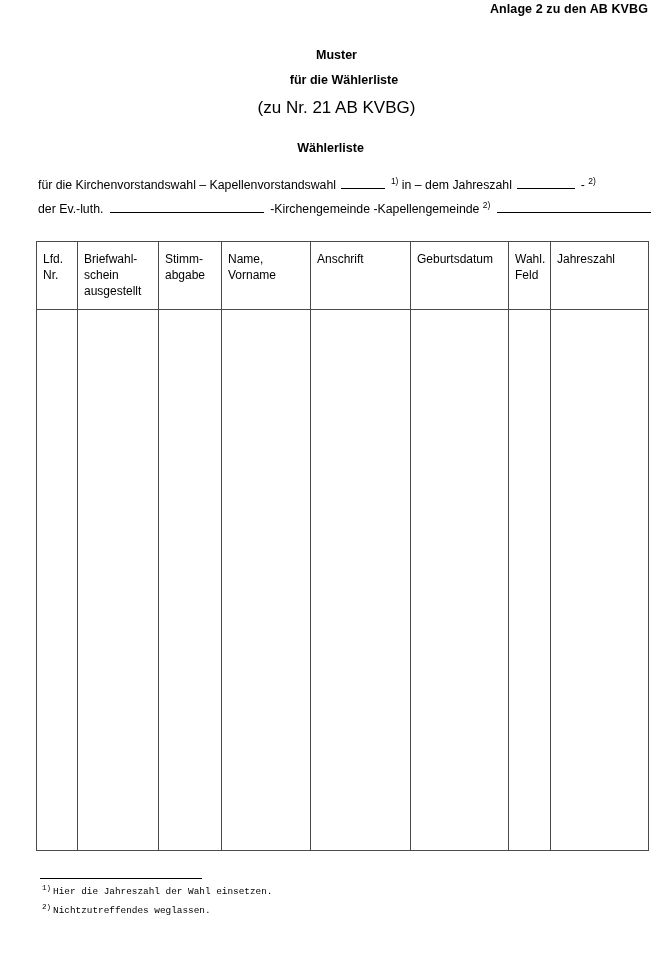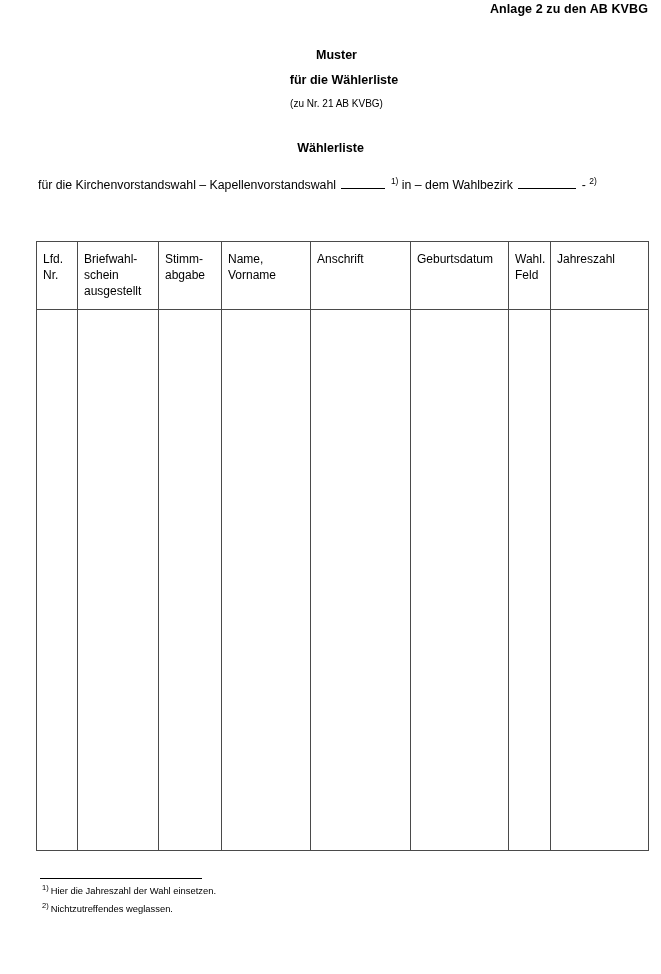--- a/index.html
+++ b/index.html
@@ -45,21 +45,21 @@
     margin-bottom: 11px;
     padding-left: 12px;
   }
   .title-fuer {
     font-size: 12.5px;
     font-weight: bold;
     margin-bottom: 11px;
     padding-left: 27px;
   }
   .title-zu {
-    font-size: 10px;
+    font-size: 17px;
     font-weight: normal;
     padding-left: 12px;
   }
 
   .section-title {
     position: absolute;
     top: 141px;
     left: 0;
     width: 661px;
     text-align: center;
@@ -122,20 +122,21 @@
   .footnotes {
     position: absolute;
     left: 42px;
     top: 881px;
     width: 400px;
     font-size: 9.4px;
     line-height: 14.5px;
   }
   .footnote-row {
     white-space: nowrap;
+    font-family: Liberation Mono, monospace;
   }
   .fn-marker {
     font-size: 7.5px;
     vertical-align: super;
     margin-right: 2px;
   }
 </style>
 </head>
 <body>
 
@@ -148,26 +149,33 @@
     <div class="title-fuer">für die Wählerliste</div>
     <div class="title-zu">(zu Nr. 21 AB KVBG)</div>
   </div>
 
   <div class="section-title">Wählerliste</div>
 
   <div class="intro intro-line1">
     <span>für die Kirchenvorstandswahl – Kapellenvorstandswahl</span>
     <span class="blank-s"></span>
     <sup class="fn">1)</sup>
-    <span>in – dem Wahlbezirk</span>
+    <span>in – dem Jahreszahl</span>
     <span class="blank-m"></span>
     <span>-</span>
     <sup class="fn">2)</sup>
   </div>
 
+  <div class="intro intro-line2">
+    <span>der Ev.-luth.</span>
+    <span class="blank-xl"></span>
+    <span>-Kirchengemeinde -Kapellengemeinde</span>
+    <sup class="fn">2)</sup>
+    <span class="blank-xl"></span>
+  </div>
 
   <table class="wahl-table">
     <colgroup>
       <col style="width:41px">
       <col style="width:81px">
       <col style="width:63px">
       <col style="width:89px">
       <col style="width:100px">
       <col style="width:98px">
       <col style="width:42px">

